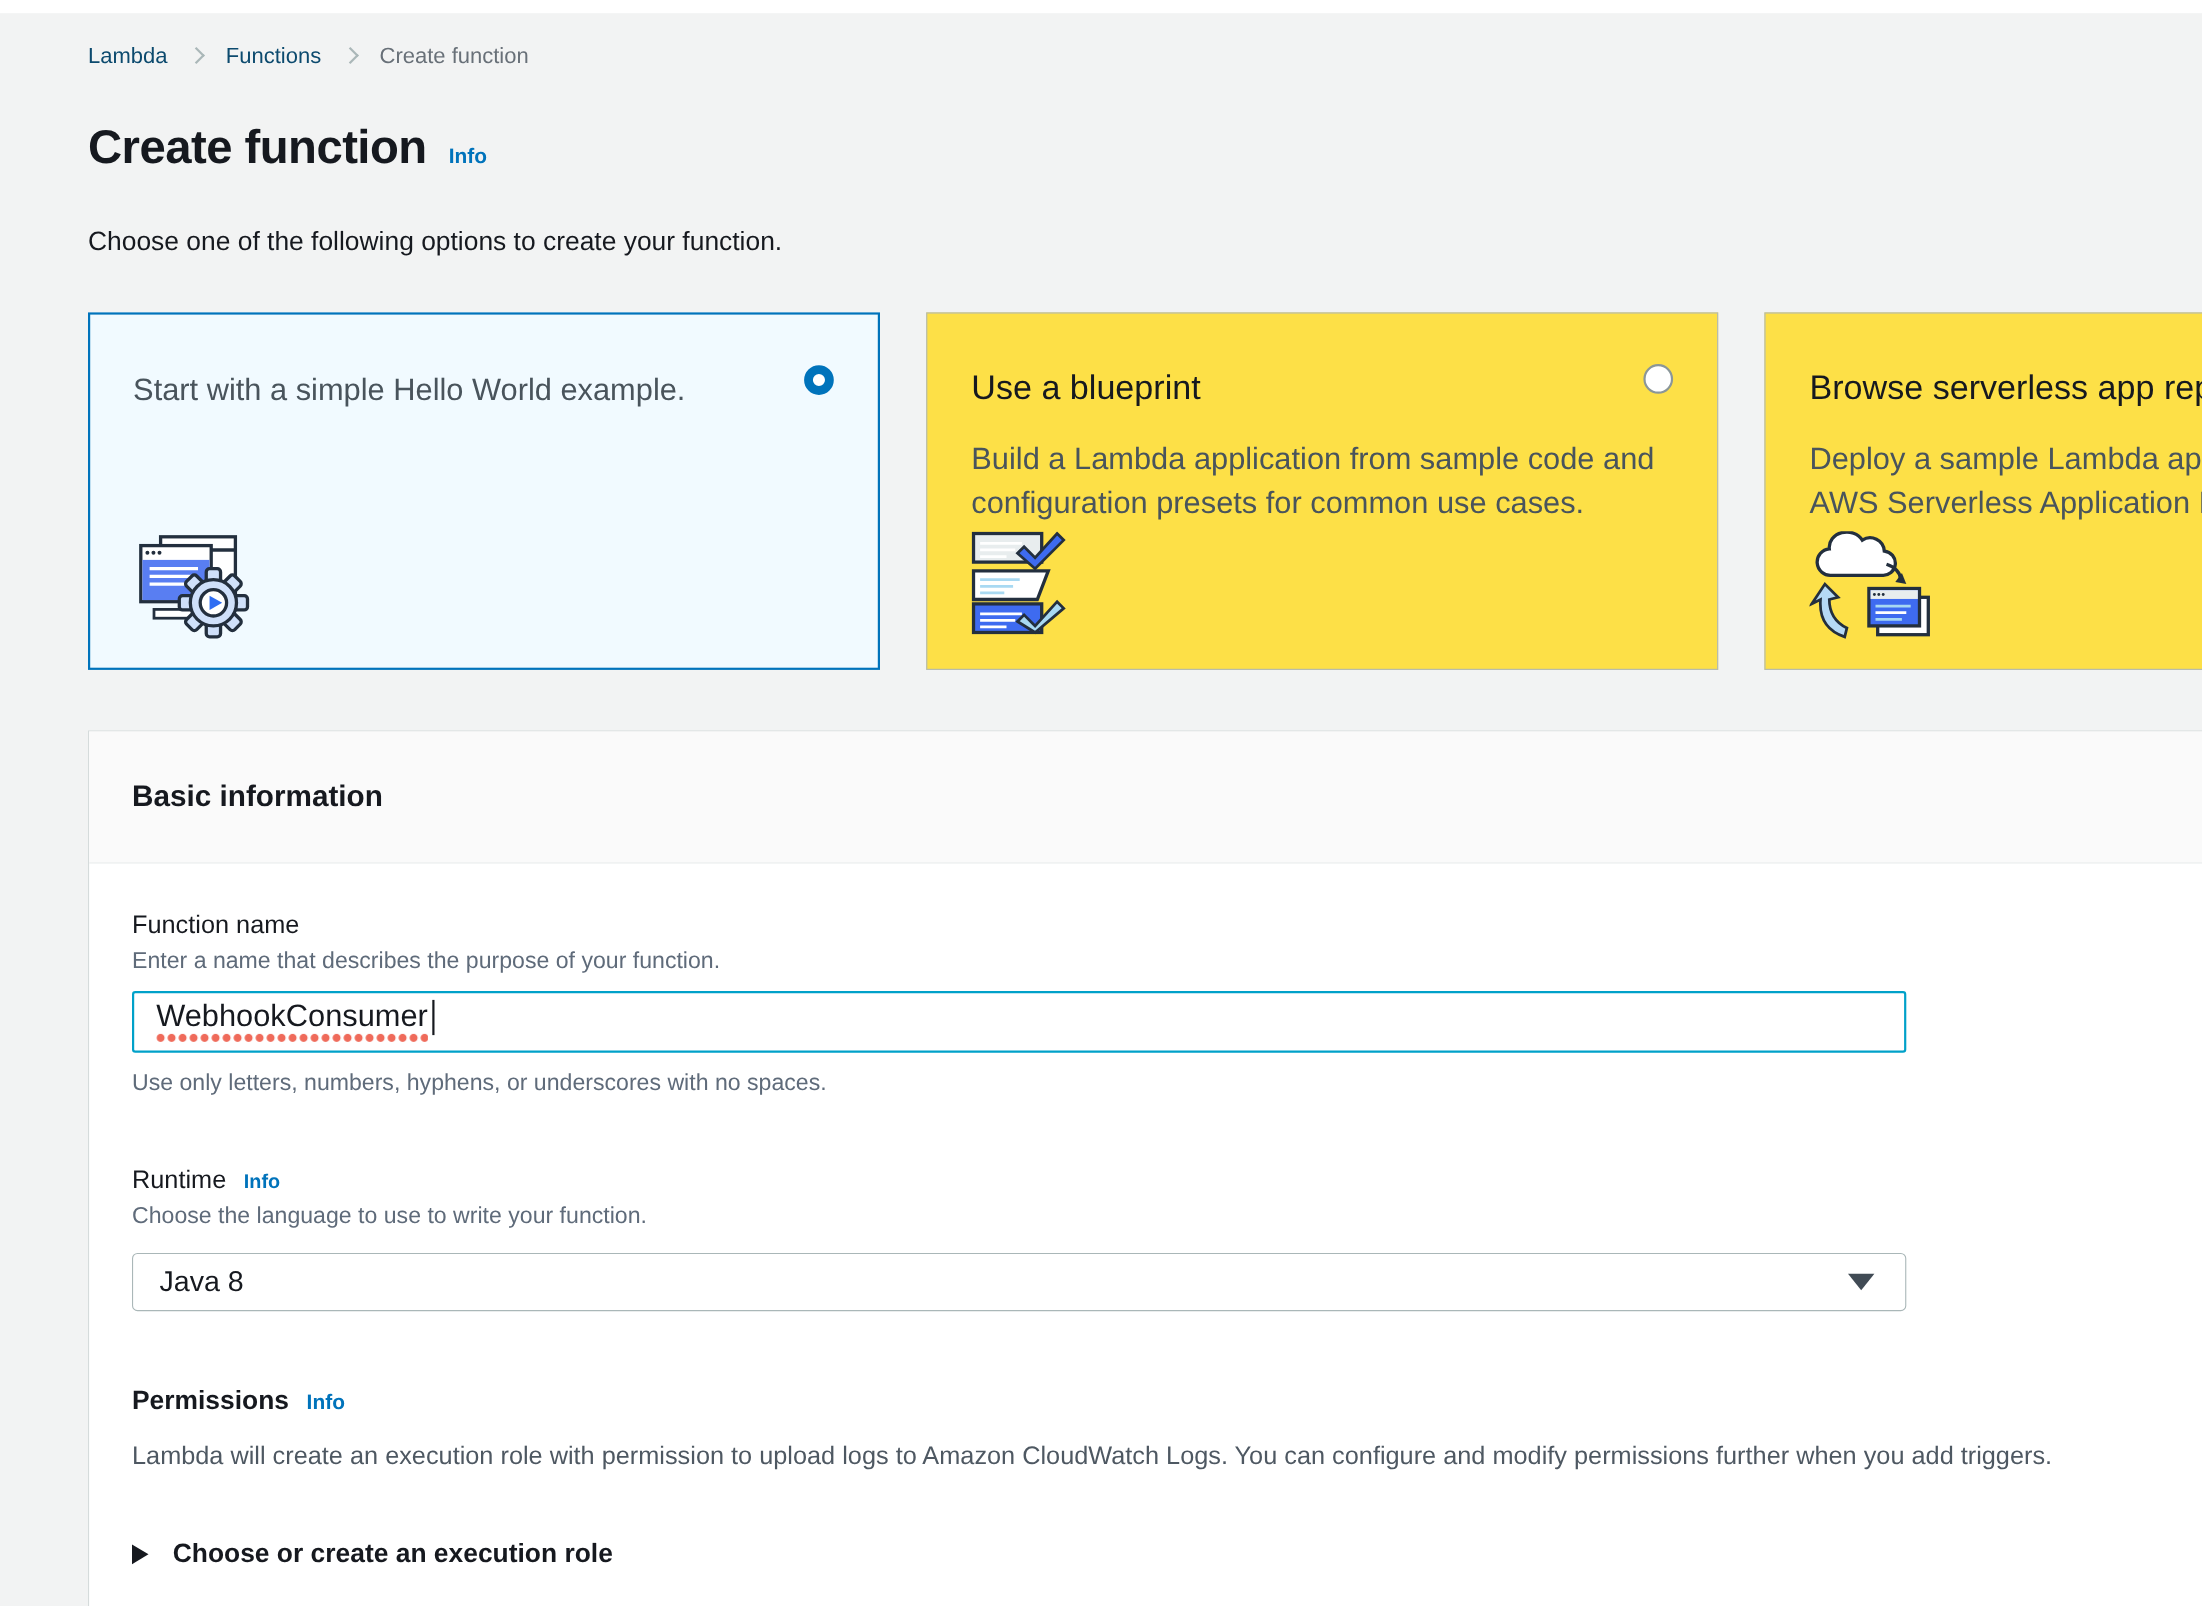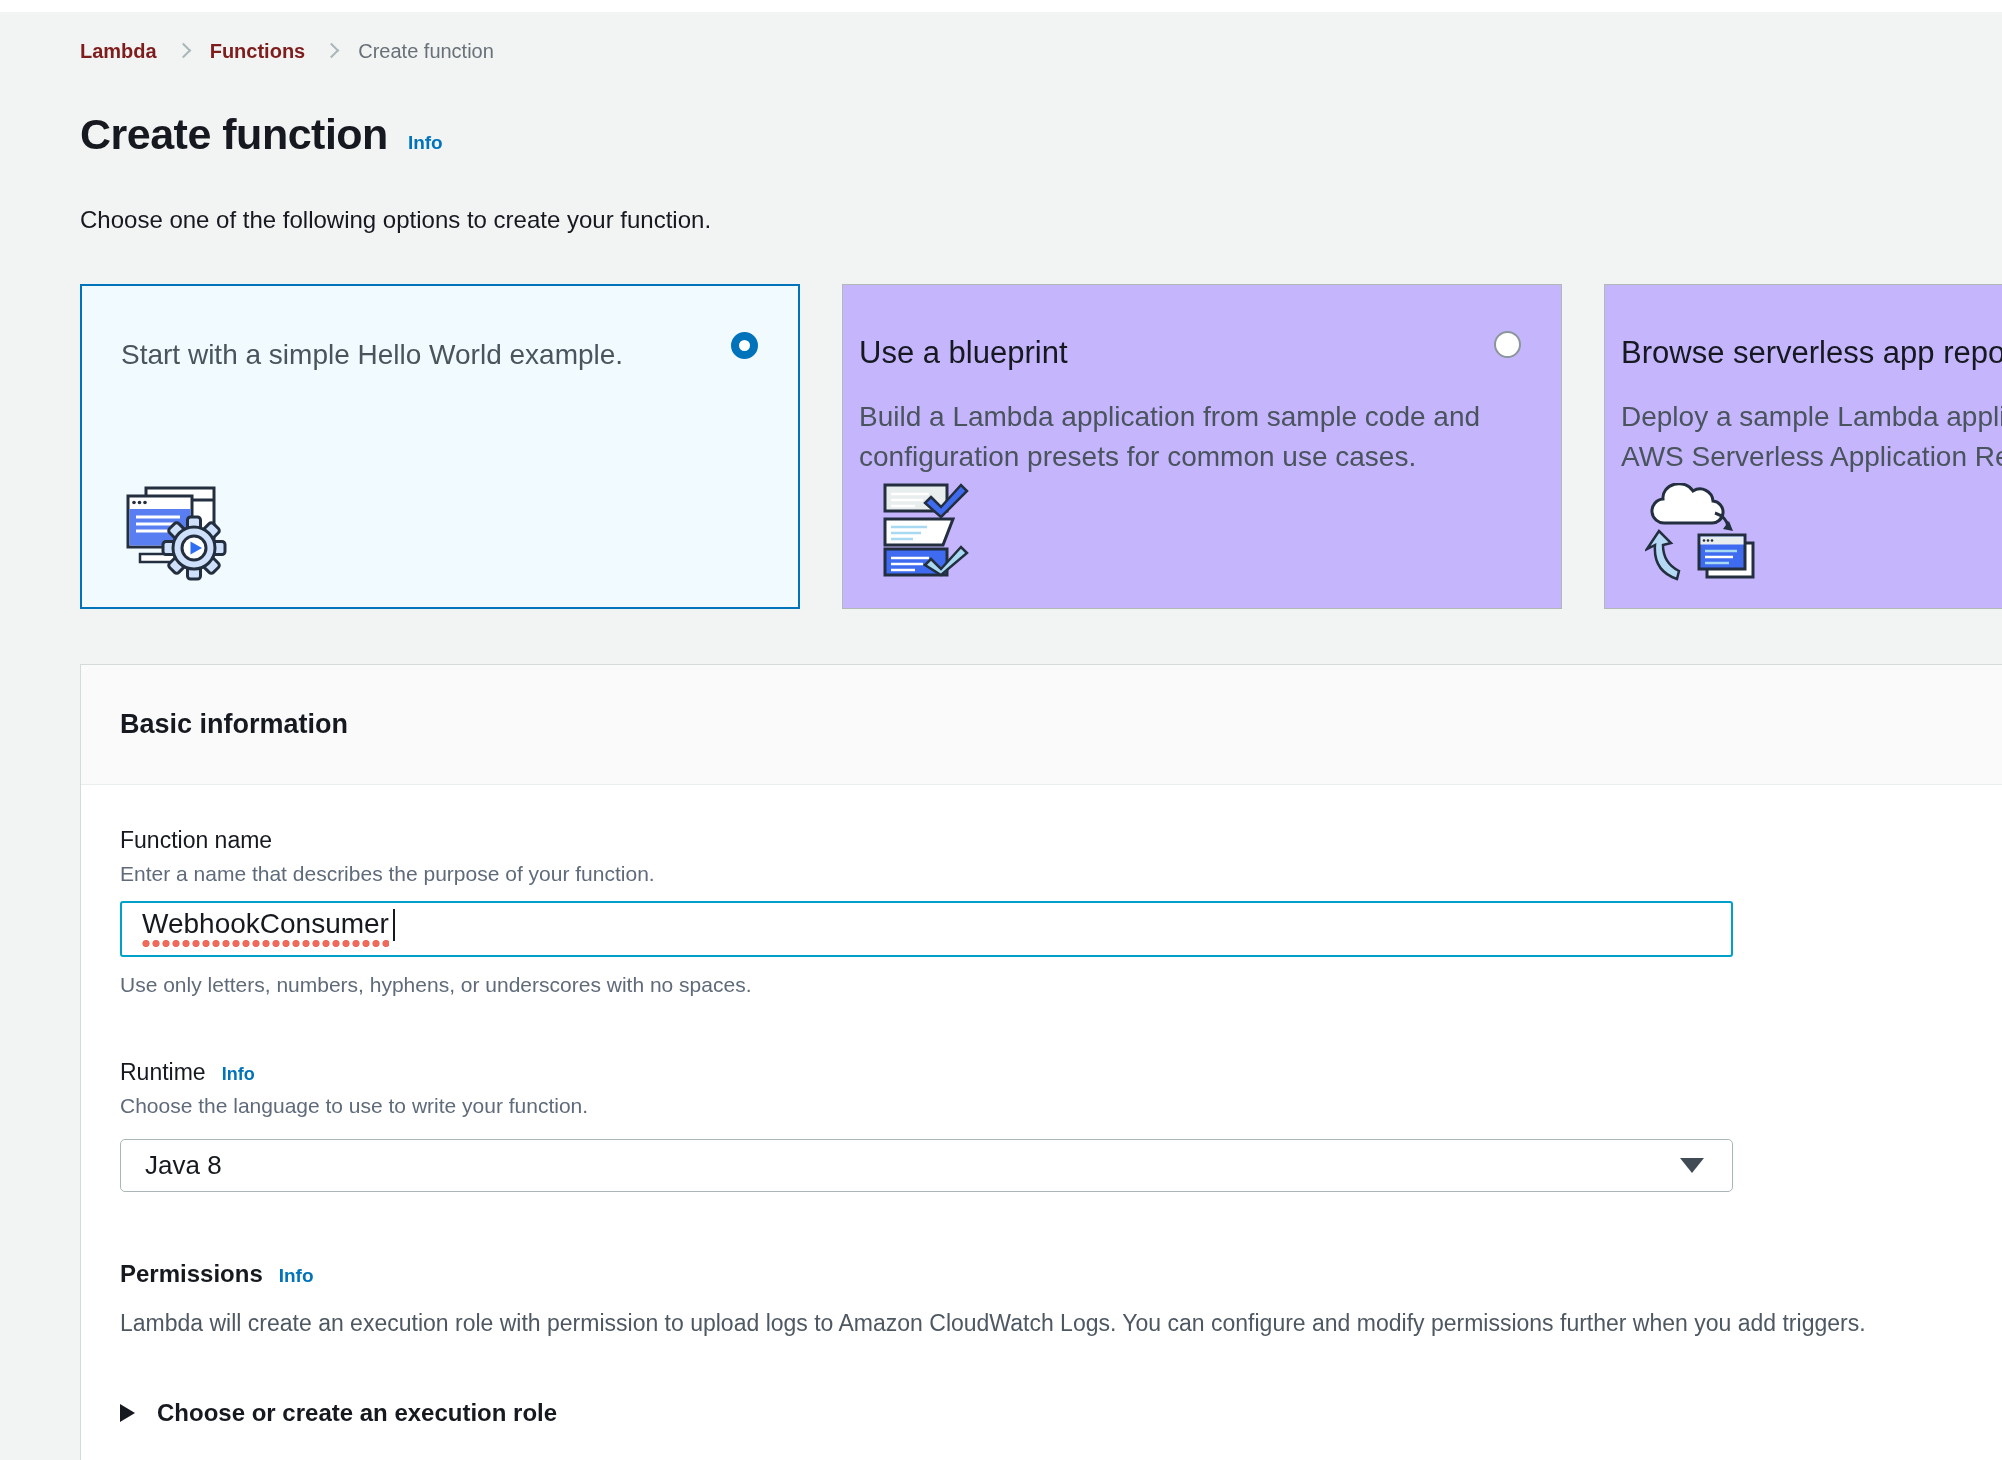--- a/index.html
+++ b/index.html
@@ -8,33 +8,33 @@
     position:relative;
     background:#f2f3f3;
     overflow:hidden;
     font-family:"Liberation Sans", sans-serif;
     color:#16191f;
   }
   .top-strip { position:absolute; top:0; left:0; right:0; height:12px; background:#ffffff; }
 
   
   .breadcrumb { position:absolute; top:40px; left:80px; display:flex; align-items:center; gap:21px; font-size:20px; }
-  .crumb-link { color:#7f1d1d; cursor:pointer; text-decoration:none;font-weight:bold; }
+  .crumb-link { color:#0c4a6e; cursor:pointer; text-decoration:none; }
   .crumb-current { color:#687078; }
   .crumb-sep { width:11px; height:11px; border-top:2.5px solid #aab7b8; border-right:2.5px solid #aab7b8; transform:rotate(45deg); margin-top:-2px; }
 
   
   .page-header { position:absolute; top:110px; left:80px; display:flex; align-items:baseline; gap:20px; }
   .page-title { font-size:43px; font-weight:700; letter-spacing:-0.5px; }
   .info-link { color:#0073bb; font-weight:700; font-size:19px; cursor:pointer;margin-top:11px; }
   .subtitle { position:absolute; top:206px; left:80px; font-size:24px; color:#16191f;text-align:center; }
 
   
   .cards { position:absolute; top:284px; left:80px; display:flex; gap:42px; }
-  .card { width:720px; height:325px; background:#c4b5fd; border:1px solid #b0b8b8; position:relative; padding:50px 16px; flex:none; }
+  .card { width:720px; height:325px; background:#fde047; border:1px solid #b0b8b8; position:relative; padding:50px 40px; flex:none; }
   .card.selected { background:#f1faff; border:2px solid #0073bb; padding:49px 39px; }
   .card-title { font-size:31px; font-weight:500; margin-bottom:26px; white-space:nowrap; overflow:hidden; }
   .card-desc { font-size:28px; color:#49545c; line-height:1.42; white-space:nowrap; }
   .radio { position:absolute; top:46px; right:40px; width:27px; height:27px; border-radius:50%; background:#fff; }
   .radio.on { border:8px solid #0073bb; }
   .radio.off { border:2.5px solid #8a9699; }
   .card-icon { position:absolute; left:40px; top:198px; }
 
   
   .panel { position:absolute; top:664px; left:80px; width:1980px; height:1200px; background:#ffffff; border:1px solid #d5dbdb; }

